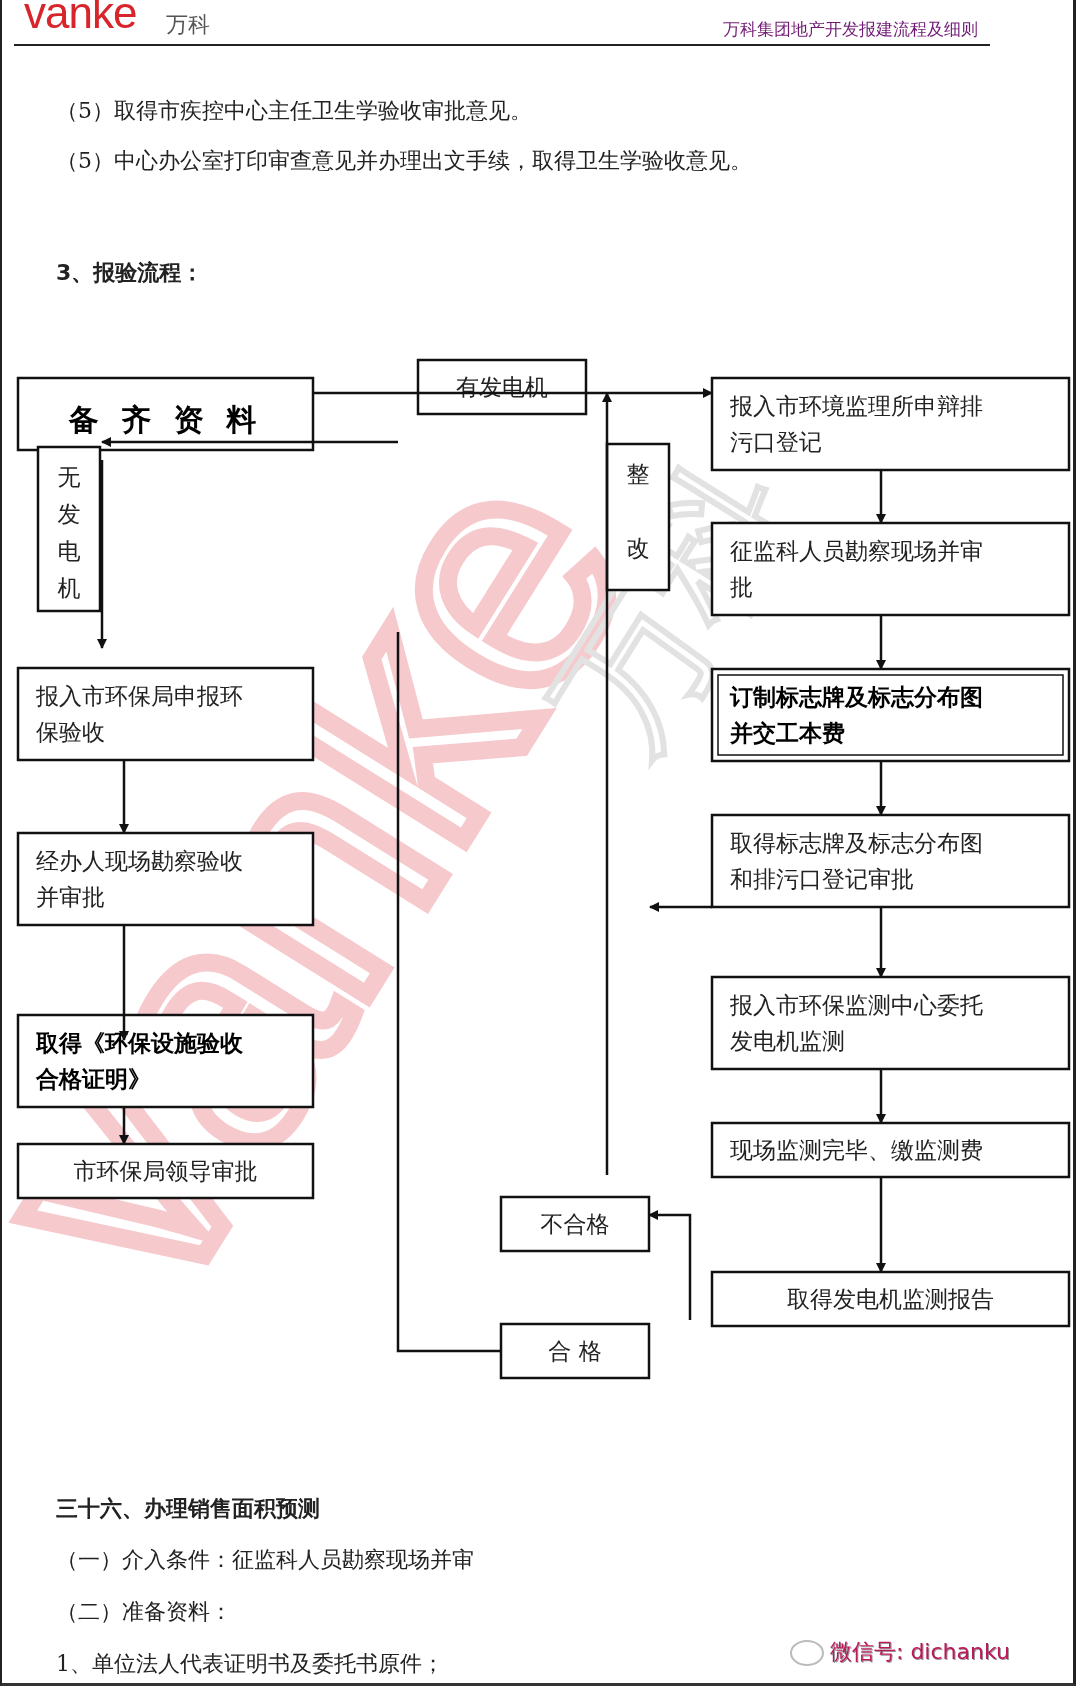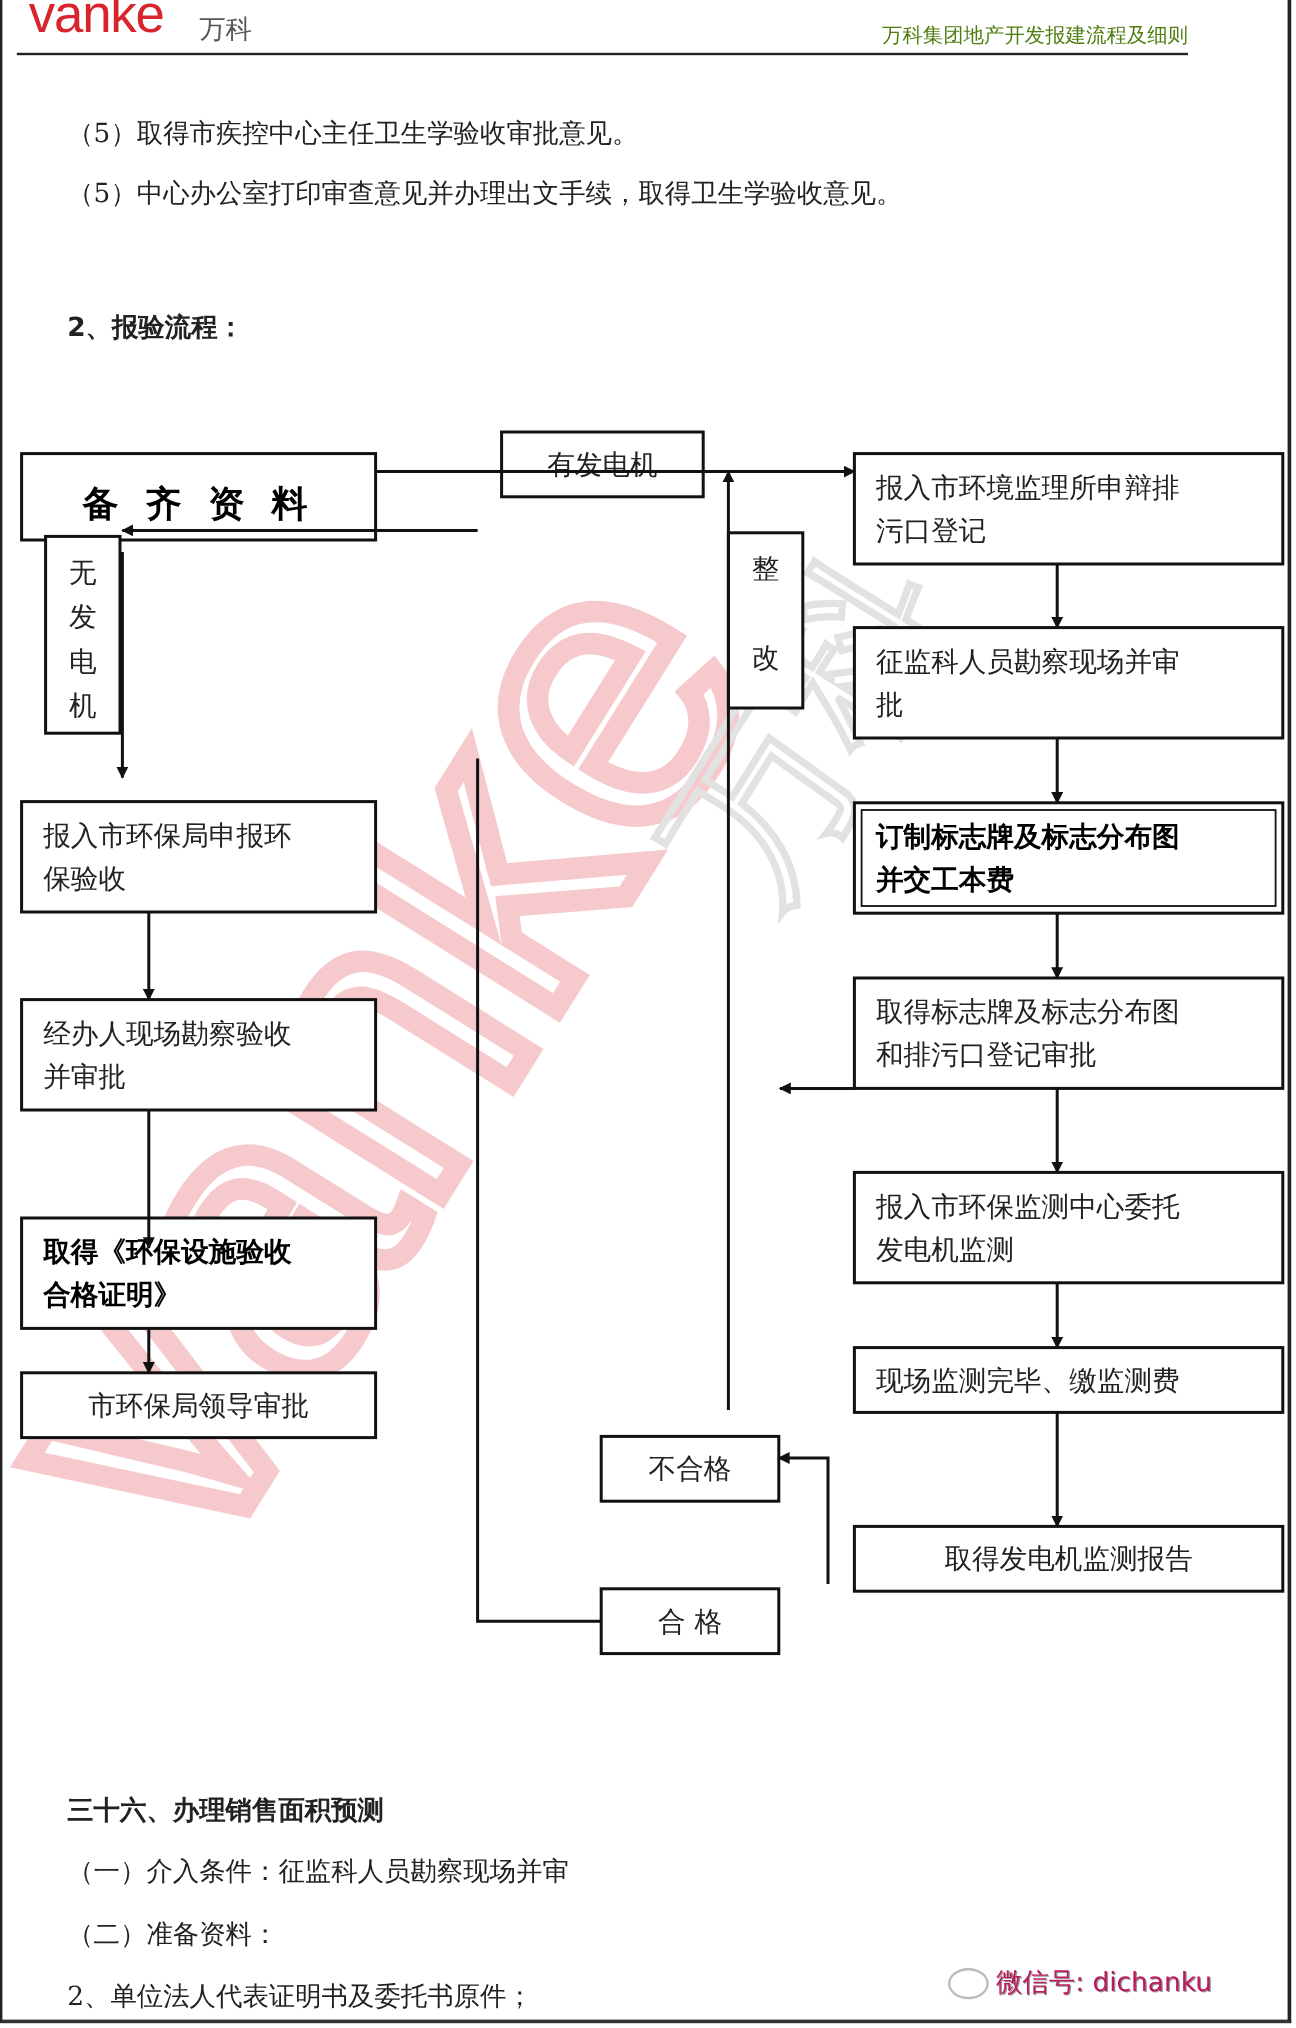--- a/index.html
+++ b/index.html
@@ -5,22 +5,22 @@
   html, body { margin: 0; padding: 0; background: #ffffff; }
   body { width: 1080px; height: 1690px; position: relative; overflow: hidden;
          font-family: "DejaVu Serif", "Liberation Serif", serif; color: #111; }
   .page-frame { position: absolute; left: 0; top: 0; width: 1076px; height: 1686px;
                 border-left: 2px solid #222; border-right: 3px solid #222; border-bottom: 3px solid #333; box-sizing: border-box; }
   .header { position: absolute; left: 0; top: 0; width: 1080px; height: 48px; }
   .logo { position: absolute; left: 24px; top: -12px; font-family: "Liberation Sans", sans-serif;
           font-size: 44px; color: #d8252b; letter-spacing: -1px; font-weight: normal; }
   .logo-cn { position: absolute; left: 166px; top: 10px; font-family: "DejaVu Sans", sans-serif;
              font-size: 22px; color: #555; }
-  .header-title { position: absolute; right: 90px; top: 18px; font-family: Liberation Serif, serif;
-                  font-size: 17px; color: #4d7c0f; }
+  .header-title { position: absolute; right: 102px; top: 18px; font-family: Liberation Serif, serif;
+                  font-size: 17px; color: #701a75; }
   .header-rule { position: absolute; left: 14px; top: 44px; width: 976px; height: 2px; background: #222; }
   .para { position: absolute; left: 20px; font-size: 22px; color: #222; white-space: nowrap; margin-left: 36px; }
   .para.bold { font-weight: bold; font-family: "DejaVu Sans", sans-serif; }
   .wechat { position: absolute; left: 790px; top: 1637px; font-family: "DejaVu Sans", sans-serif;
             font-size: 22px; color: #be185d; white-space: nowrap; text-shadow: 1px 1px 0 #999; }
   .wechat .bubble { display: inline-block; width: 30px; height: 22px; border: 2px solid #bbb; border-radius: 50%;
                     vertical-align: middle; margin-right: 6px; }
   svg#flow { position: absolute; left: 0; top: 0; }
   .box-text { font-family: "DejaVu Sans", sans-serif; font-size: 23px; fill: #222; }
   .box-text.b { font-weight: bold; fill: #000; }
@@ -32,21 +32,21 @@
 
 <div class="header">
   <div class="logo">vanke</div>
   <div class="logo-cn">万科</div>
   <div class="header-title">万科集团地产开发报建流程及细则</div>
   <div class="header-rule"></div>
 </div>
 
 <div class="para" style="top:96px;">（5）取得市疾控中心主任卫生学验收审批意见。</div>
 <div class="para" style="top:146px;">（5）中心办公室打印审查意见并办理出文手续，取得卫生学验收意见。</div>
-<div class="para bold" style="top:258px;">2、报验流程：</div>
+<div class="para bold" style="top:258px;">3、报验流程：</div>
 
 <svg id="flow" width="1080" height="1690" viewBox="0 0 1080 1690">
   <defs>
     <marker id="ah" markerWidth="10" markerHeight="10" refX="9" refY="5" orient="auto" markerUnits="userSpaceOnUse">
       <path d="M0,0 L10,5 L0,10 z" fill="#111"></path>
     </marker>
   </defs>
 
   <g opacity="0.75">
     <text id="wm-text" x="0" y="0" transform="translate(170,1310) rotate(-58)" font-family="Liberation Sans, sans-serif" font-size="330" fill="none" stroke="#f4b8bd" stroke-width="18">vanke</text>
@@ -152,17 +152,17 @@
       <polyline points="712,907 650,907" marker-end="url(#ah)"></polyline>
       <polyline points="607,1175 607,393" marker-end="url(#ah)"></polyline>
       <polyline points="398,632 398,1351 501,1351"></polyline>
       <polyline points="690,1320 690,1215 649,1215" marker-end="url(#ah)"></polyline>
     </g>
 </svg>
 
 <div class="para bold" style="top:1494px;">三十六、办理销售面积预测</div>
 <div class="para" style="top:1545px;">（一）介入条件：征监科人员勘察现场并审</div>
 <div class="para" style="top:1597px;">（二）准备资料：</div>
-<div class="para" style="top:1649px;">2、单位法人代表证明书及委托书原件；</div>
+<div class="para" style="top:1649px;">1、单位法人代表证明书及委托书原件；</div>
 
 <div class="wechat">
   <span class="bubble"></span><span>微信号: dichanku</span>
 </div>
 
 </body></html>

